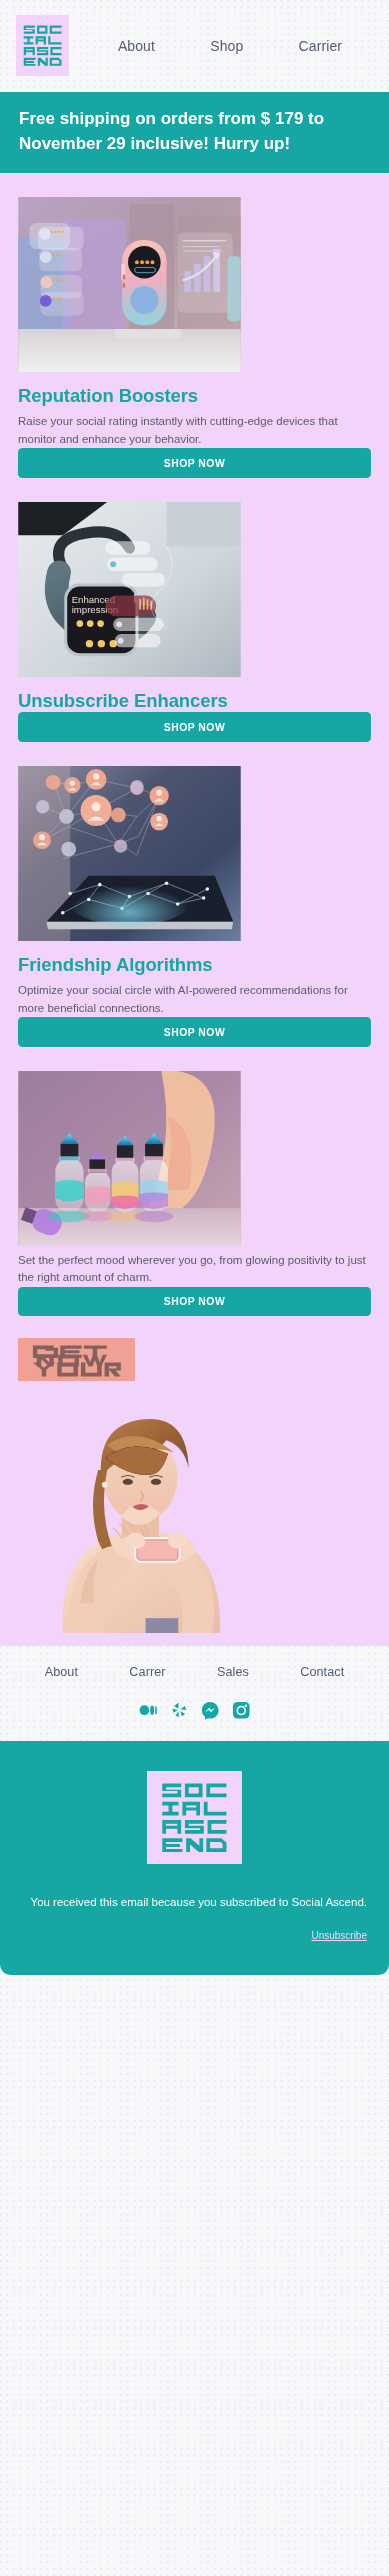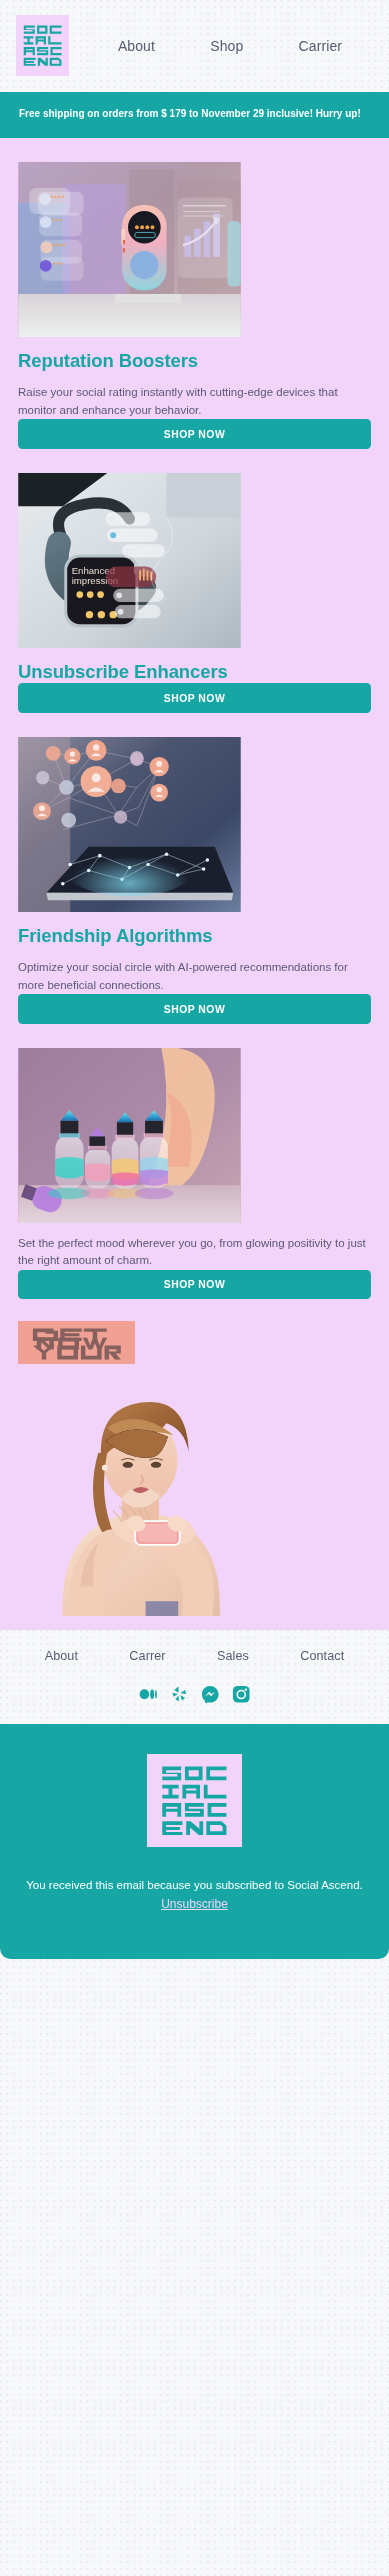--- a/index.html
+++ b/index.html
@@ -59,21 +59,21 @@
     font-size: 14px;
     letter-spacing: 0.1px;
     text-decoration: none;
     white-space: nowrap;
   }
 
   
   .promo {
     background: #16a7a5;
     color: #ffffff;
-    font-size: 10px;
+    font-size: 17px;
     font-weight: bold;
     line-height: 1.45;
     padding: 15px 19px 16.3px 19px;
   }
 
   
   .lilac {
     background: #f2d4fa;
     padding: 0 0 0 0;
   }
@@ -96,21 +96,21 @@
     font-size: 18.5px;
     font-weight: bold;
     letter-spacing: -0.1px;
     margin-top: 13.4px;
   }
 
   .product-desc {
     color: #5a5a72;
     font-size: 11.5px;
     line-height: 1.52;
-    margin-top: 12px;
+    margin-top: 6px;
     max-width: 349px;
   }
 
   .shop-btn {
     display: block;
     width: 100%;
     background: #16a7a5;
     color: #ffffff;
     border: none;
     border-radius: 4.5px;
@@ -175,22 +175,22 @@
     height: 18.5px;
     display: inline-flex;
     align-items: center;
     justify-content: center;
     cursor: pointer;
   }
 
   
   .teal-footer {
     background: #16a7a5;
-    padding: 30px 22px 48px 22px;
-    text-align: center;
+    padding: 30px 22px 33px 22px;
+    text-align: right;
     border-bottom-left-radius: 10.4px;
     border-bottom-right-radius: 10.4px;
   }
   .footer-logo-badge {
     width: 95px;
     height: 93px;
     background: #f2d4fa;
     margin: 0 auto;
     display: flex;
     align-items: center;
@@ -198,23 +198,23 @@
   }
   .footer-text {
     color: #ffffff;
     font-size: 11.5px;
     line-height: 1.5;
     margin-top: 30px;
   }
   .unsub {
     display: inline-block;
     color: #f2d4fa;
-    font-size: 12px;
+    font-size: 10px;
     text-decoration: underline;
-    margin-top: 3px;
+    margin-top: 19px;
     cursor: pointer;
   }
 </style>
 </head>
 <body>
 
 <div id="email-root">
 
   <div class="header">
     <div class="logo-badge">

